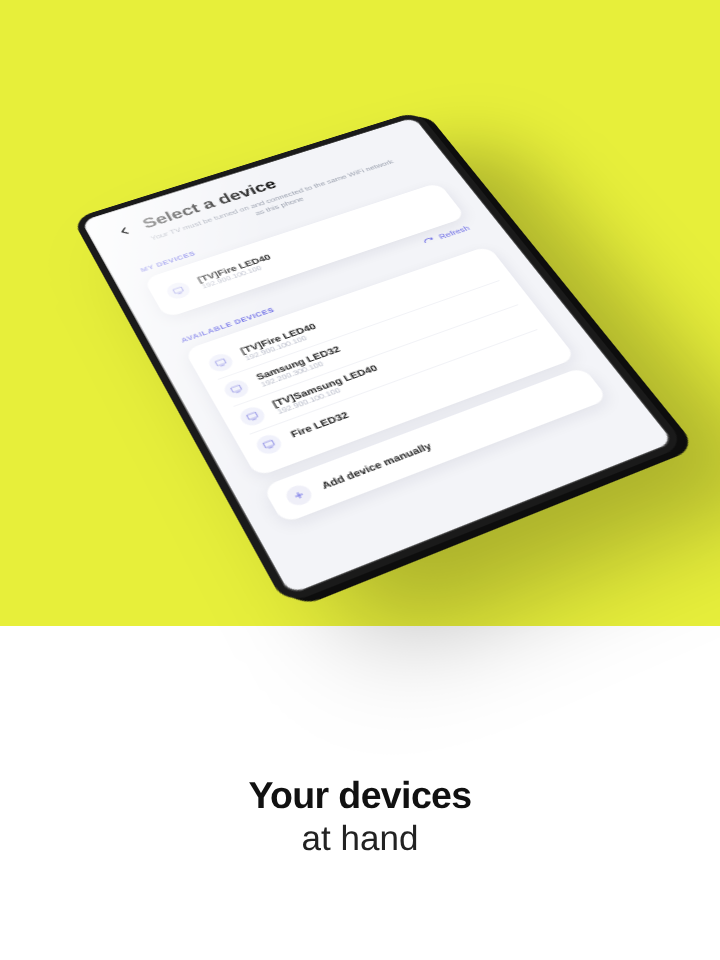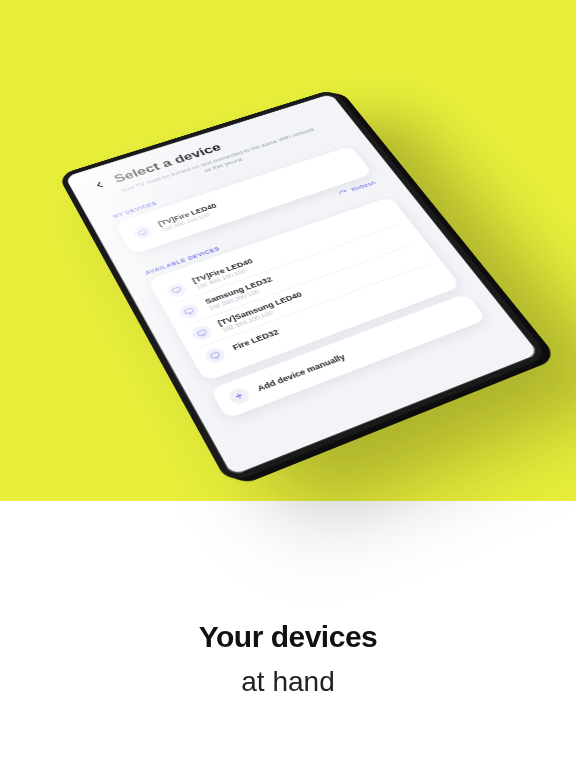--- a/index.html
+++ b/index.html
@@ -75,21 +75,21 @@
     background:#efeff8; display:flex;align-items:center;justify-content:center;
     color:#6a6ae6; font-size:12px; font-weight:400; line-height:1;
   }
   .add-label{ font-size:9px; font-weight:600; color:#222;}
   
   .tagline {
     position:absolute; left:0; right:0; top: 620px;
     text-align:center; color:#111;
   }
   .tagline .l1{ font-size:30px; font-weight:600; letter-spacing:-0.5px;}
-  .tagline .l2{ font-size:28px; font-weight:300; color:#222; margin-top:12px;}
+  .tagline .l2{ font-size:28px; font-weight:300; color:#222; margin-top:1px;}
 </style>
 </head>
 <body>
 
 <div class="stage">
 
   <div class="tablet-wrap">
     <div class="tablet">
 
       <div class="hdr">

